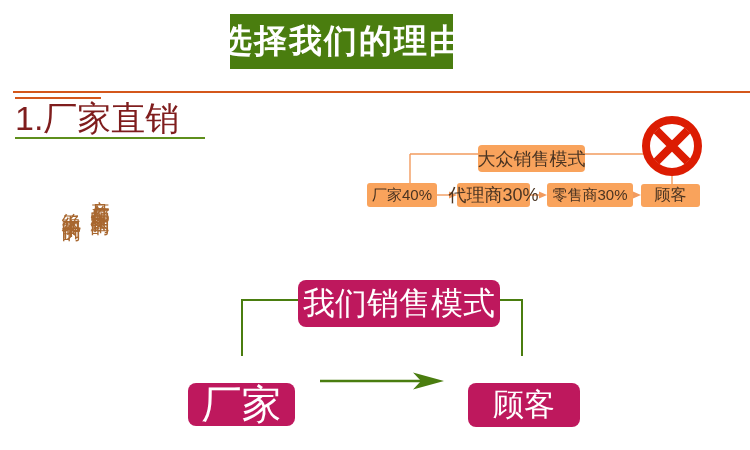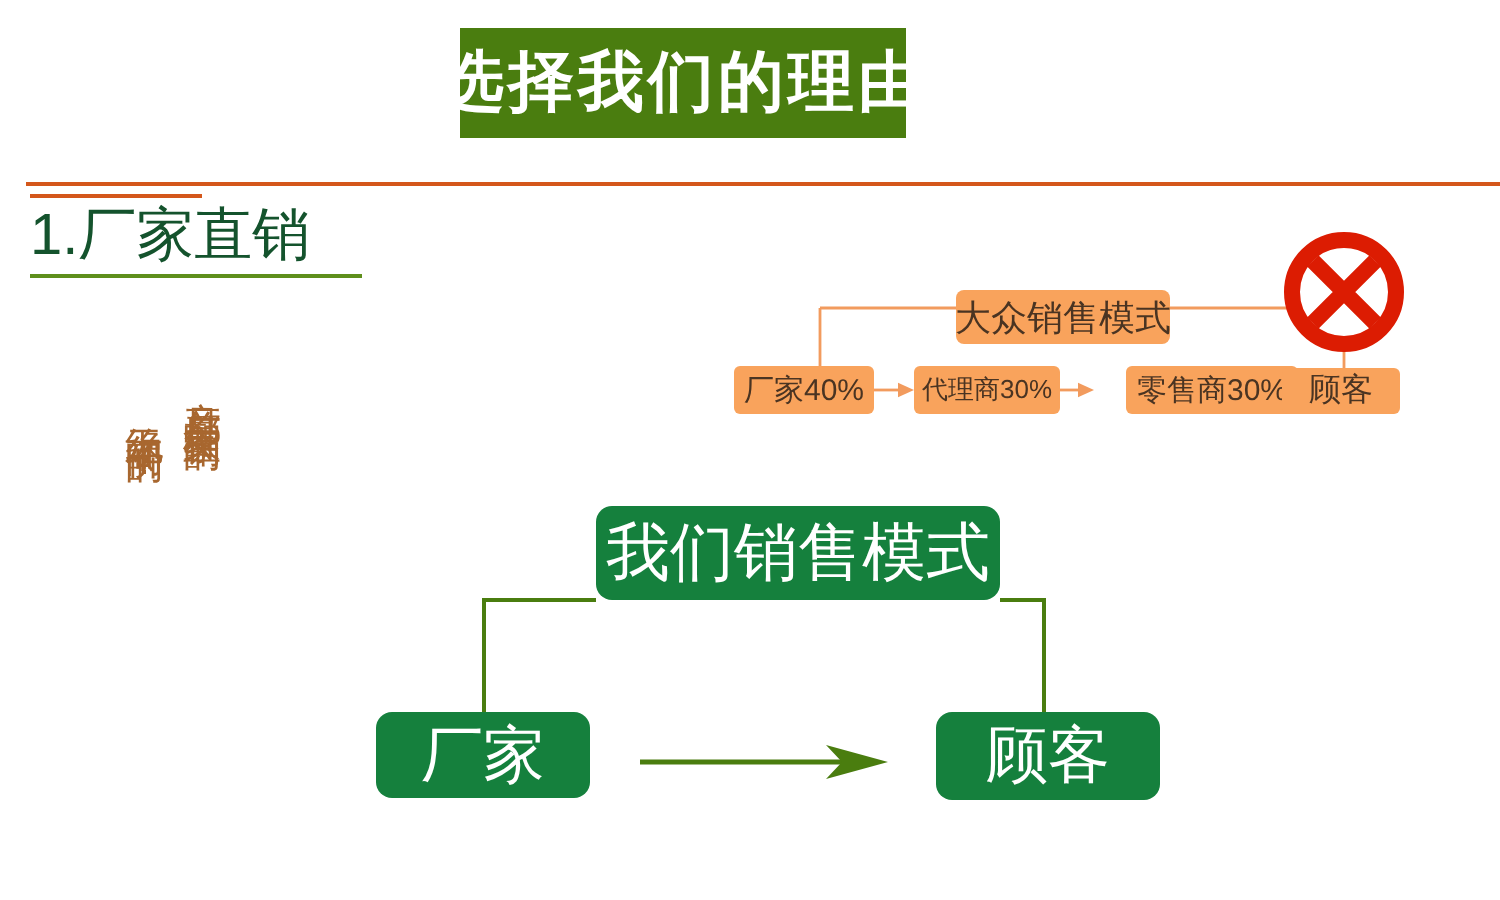--- a/index.html
+++ b/index.html
@@ -14,49 +14,49 @@
   }
   .banner span{
     color:#ffffff;font-size:33px;font-weight:bold;letter-spacing:2px;white-space:nowrap;
   }
   
   .hr-long{position:absolute;left:13px;top:91px;width:737px;height:2px;background:#d4571b;}
   .hr-short{position:absolute;left:15px;top:97px;width:86px;height:2px;background:#d4571b;}
   
   .section-title{
     position:absolute;left:15px;top:101px;
-    color:#14532d;font-size:29px;line-height:34px;white-space:nowrap;
+    color:#7f1d1d;font-size:34px;line-height:34px;white-space:nowrap;
     border-bottom:2px solid #5e8f1c;padding:0 26px 2px 0;
   }
   
   .side-note{
     position:absolute;left:58px;top:186px;height:214px;width:56px;
     writing-mode:vertical-rl;
     color:#a8672f;font-size:19px;letter-spacing:2px;line-height:1.52;
   }
   .side-note .indent{text-indent:12px;}
   
   .lines{position:absolute;left:0;top:0;width:750px;height:450px;z-index:1;}
   
   .mass-box{
     position:absolute;background:#f9a35c;color:#4a3422;border-radius:3px;
     display:flex;align-items:center;justify-content:center;white-space:nowrap;z-index:2;
   }
   .mass-title{left:478px;top:126px;width:107px;height:27px;font-size:18px;border-radius:4px;margin-top:19px;}
   .mass-n1{left:367px;top:183px;width:70px;height:24px;font-size:15px;text-align:right;}
-  .mass-n2{left:457px;top:183px;width:73px;height:24px;font-size:13px;}
-  .mass-n3{left:547px;top:183px;width:86px;height:24px;font-size:15px;margin-left:16px;}
+  .mass-n2{left:457px;top:183px;width:73px;height:24px;font-size:18px;}
+  .mass-n3{left:547px;top:183px;width:86px;height:24px;font-size:15px;}
   .mass-n4{left:641px;top:184px;width:59px;height:23px;font-size:16px;}
   
   .our-box{
-    position:absolute;background:#15803d;color:#ffffff;border-radius:8px;
-    display:flex;align-items:center;justify-content:center;white-space:nowrap;z-index:2;
+    position:absolute;background:#be185d;color:#ffffff;border-radius:8px;
+    display:flex;align-items:center;justify-content:center;white-space:nowrap;z-index:2;margin-top:27px;
   }
   .our-title{left:298px;top:253px;width:202px;height:47px;font-size:32px;}
-  .our-n1{left:188px;top:356px;width:107px;height:43px;font-size:31px;}
+  .our-n1{left:188px;top:356px;width:107px;height:43px;font-size:40px;}
   .our-n2{left:468px;top:356px;width:112px;height:44px;font-size:31px;}
 </style>
 </head>
 <body>
 
 <div class="stage">
 
   <div class="banner">
     <span>选择我们的理由</span>
   </div>

